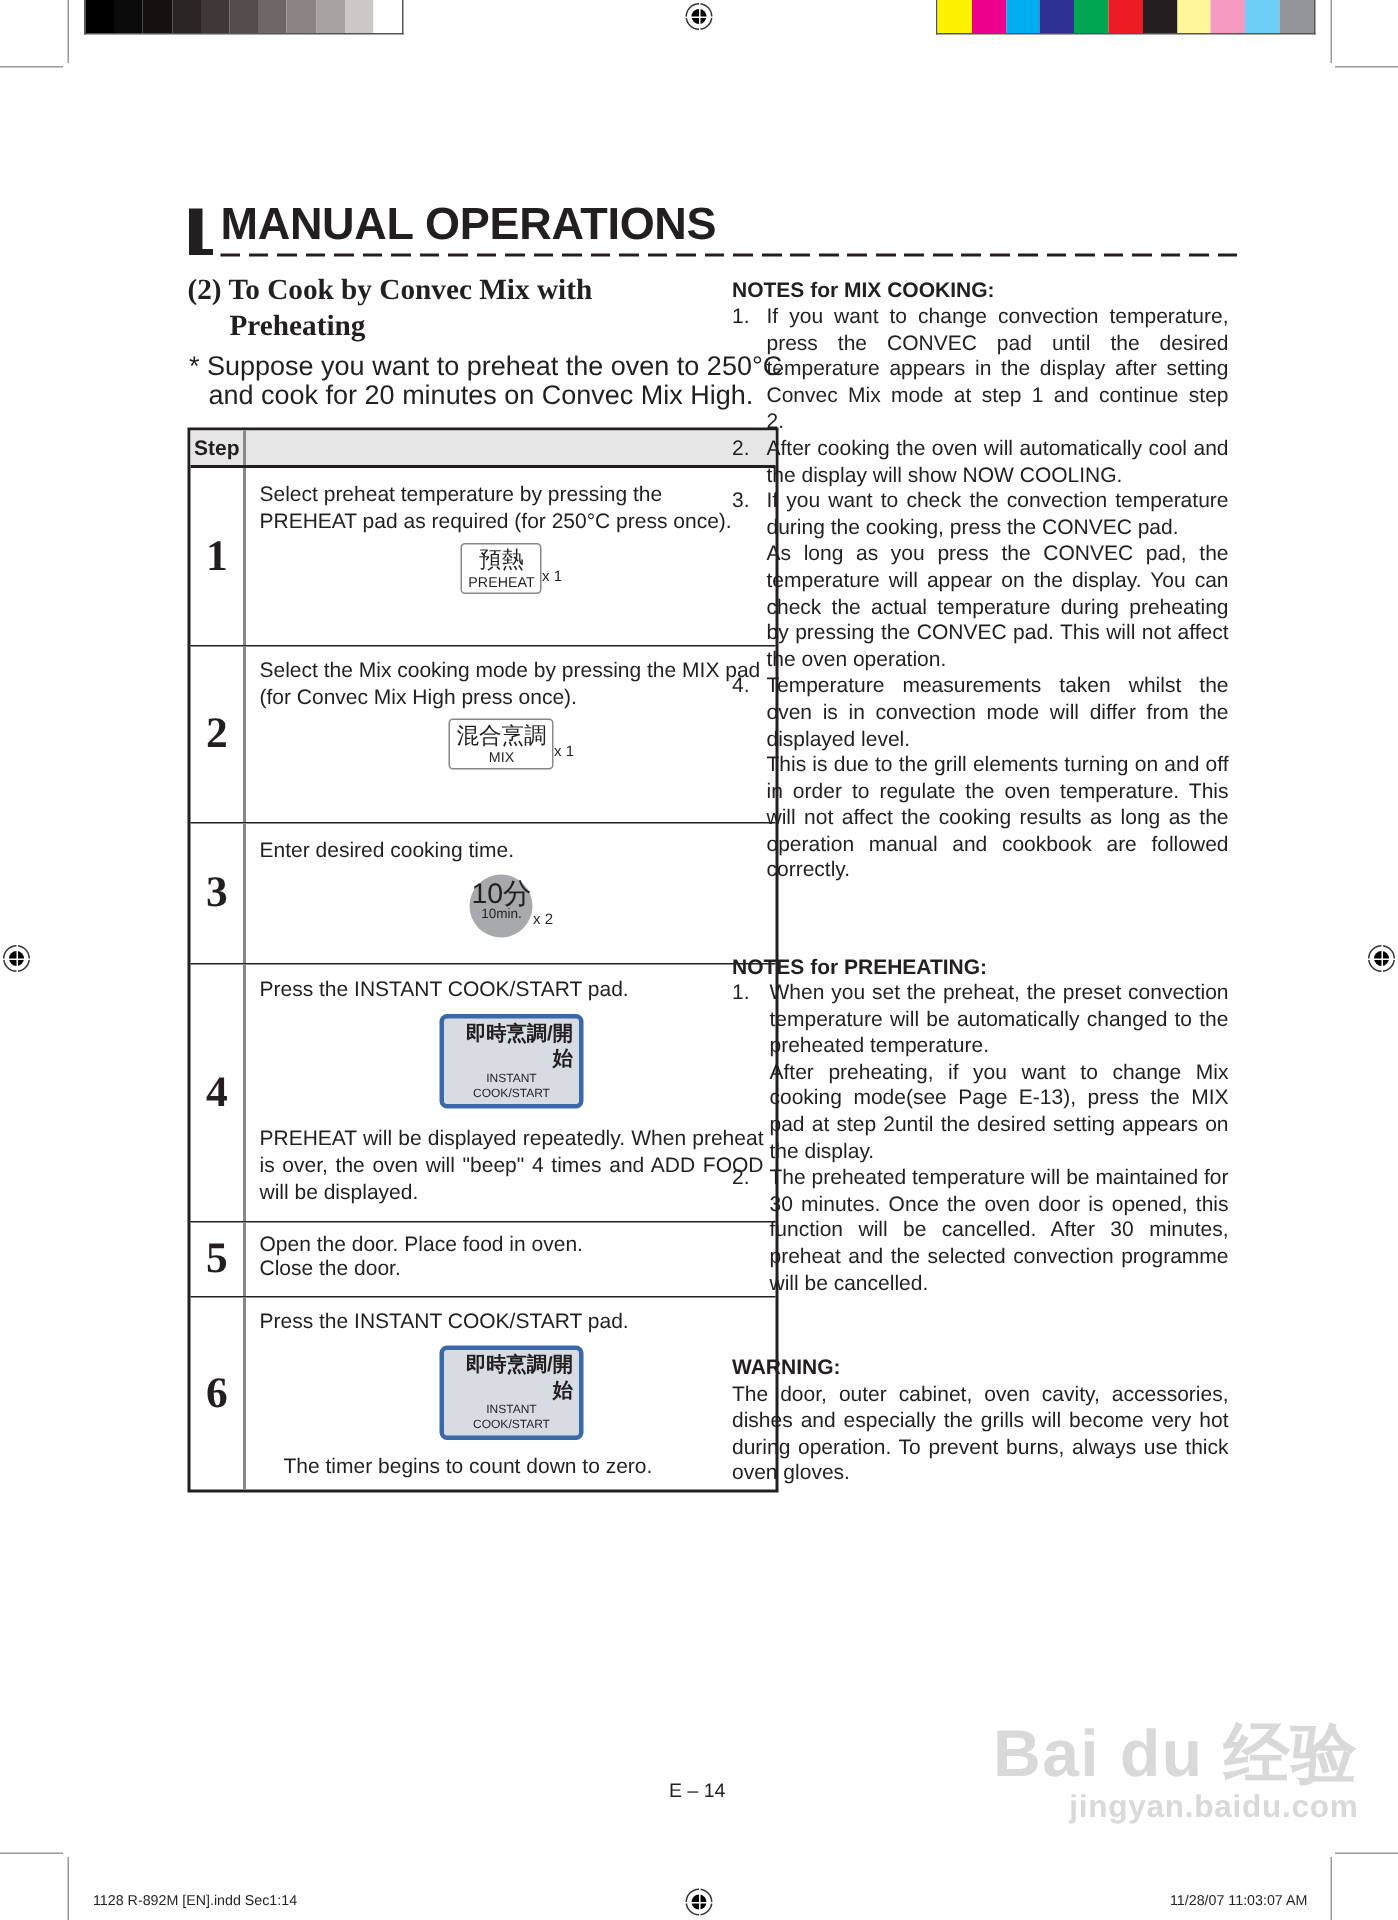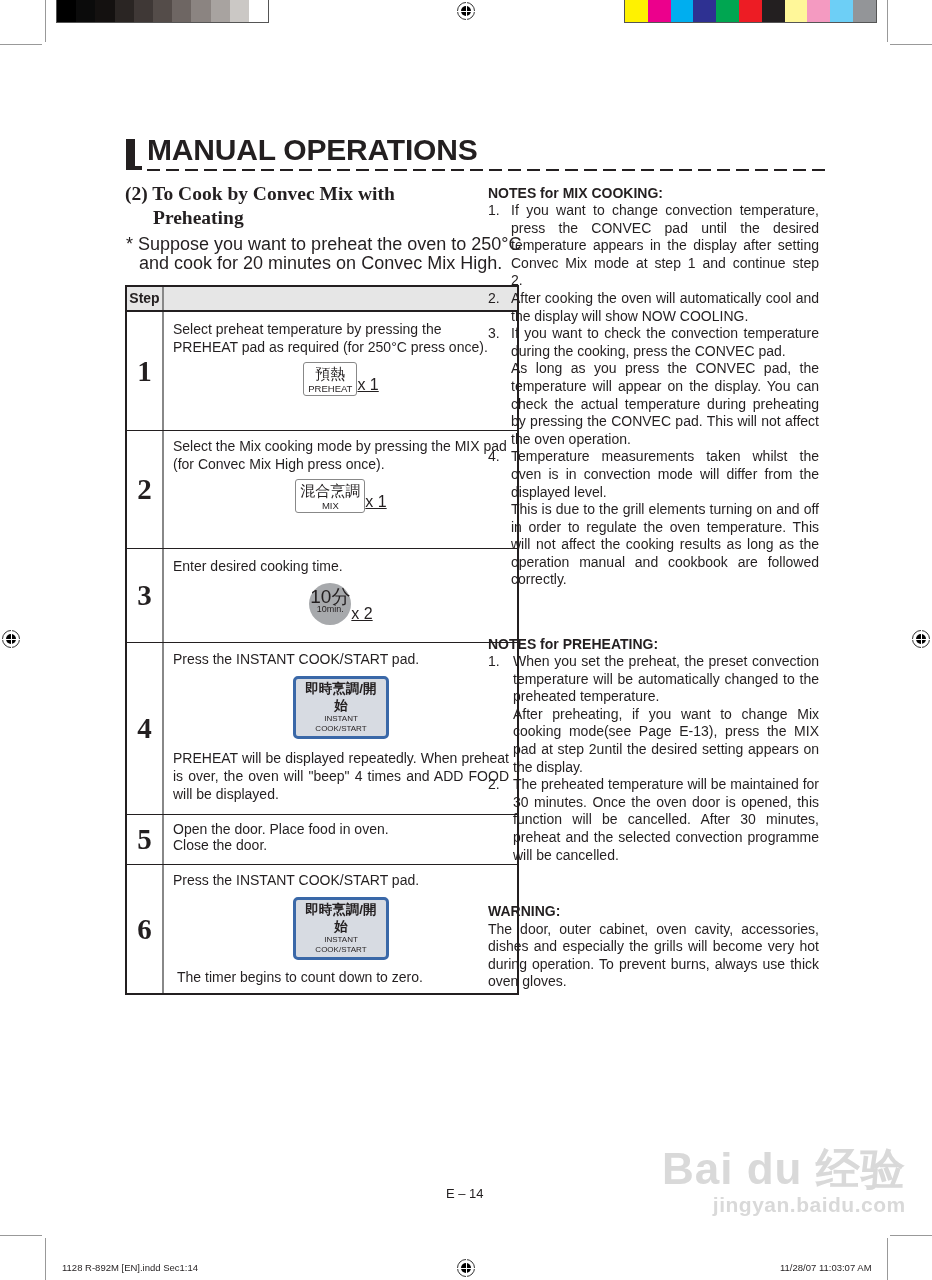--- a/index.html
+++ b/index.html
@@ -35,26 +35,26 @@
   .row { display:flex; border-bottom:1px solid #231f20; box-sizing:border-box; }
   .row:last-child { border-bottom:none; }
   .row .num { width:35px; border-right:2px solid #888; display:flex; align-items:center; justify-content:center;
               font-family:"Liberation Serif", serif; font-weight:bold; font-size:29px; }
   .row .proc { flex:1; padding:6px 8px 0 9px; font-size:14px; line-height:18px; position:relative; }
   .just { text-align:justify; }
   .pad-wrap { display:flex; align-items:flex-end; justify-content:center; margin-top:6px; }
   .pad-sq { border:1.5px solid #888; border-radius:3px; text-align:center; padding:2px 4px 1px; background:#fff; }
   .pad-sq .cn { font-size:15px; line-height:18px; }
   .pad-sq .en { font-size:9.5px; line-height:11px; }
-  .times { font-size:16px; margin-bottom:2px;text-decoration:underline; }
+  .times { font-size:10px; margin-bottom:2px; }
   .pad-round { width:42px; height:42px; border-radius:50%; background:#a7a9ac; text-align:center; box-sizing:border-box; padding-top:6px; }
   .pad-round .cn { font-size:19px; line-height:15px; }
   .pad-round .en { font-size:9px; line-height:10px; }
   .pad-blue { border:3px solid #3a68a8; border-radius:5px; background:#d7dbe2; text-align:center; padding:1px 4px 2px; margin:0 auto; width:82px; }
-  .pad-blue .cn { font-size:13.5px; line-height:17px; font-weight:bold; color:#231f20; }
+  .pad-blue .cn { font-size:13.5px; line-height:17px; font-weight:bold; color:#231f20;text-align:right; }
   .pad-blue .en { font-size:8px; line-height:10px; }
 
   
   .notes { left:488px; width:331px; font-size:14px; line-height:17.6px; }
   .notes h3 { margin:0; font-size:14px; font-weight:bold; line-height:17px; }
   .notes ol { list-style:none; margin:0; padding:0; }
   .notes li { position:relative; padding-left:23px; text-align:justify; }
   .notes li .n { position:absolute; left:0; top:0; }
   .notes li p { margin:0; }
   .warn { left:488px; top:903px; width:331px; font-size:14px; line-height:17.6px; }
@@ -204,21 +204,21 @@
   <div class="row" style="height:128px;">
     <div class="num">6</div>
     <div class="proc" style="padding-top:6px;">
       <div>Press the INSTANT COOK/START pad.</div>
       <div style="margin:8px 0 8px;">
         <div class="pad-blue">
           <div class="cn">即時烹調/開始</div>
           <div class="en">INSTANT COOK/START</div>
         </div>
       </div>
-      <div class="just" style="padding-left:4px;">The timer begins to count  down to zero.</div>
+      <div class="just" style="padding-left:4px;margin-left:12px;">The timer begins to count  down to zero.</div>
     </div>
   </div>
 </div>
 
 <div class="abs notes" style="top:185px;">
   <h3>NOTES for MIX COOKING:</h3>
   <ol>
     <li>
         <span class="n">1.</span>
         <p style="letter-spacing:0;word-spacing:2px;">If you want to change convection temperature, press the CONVEC pad until the desired temperature appears in the display after setting Convec Mix mode at step 1 and continue step 2.</p>

